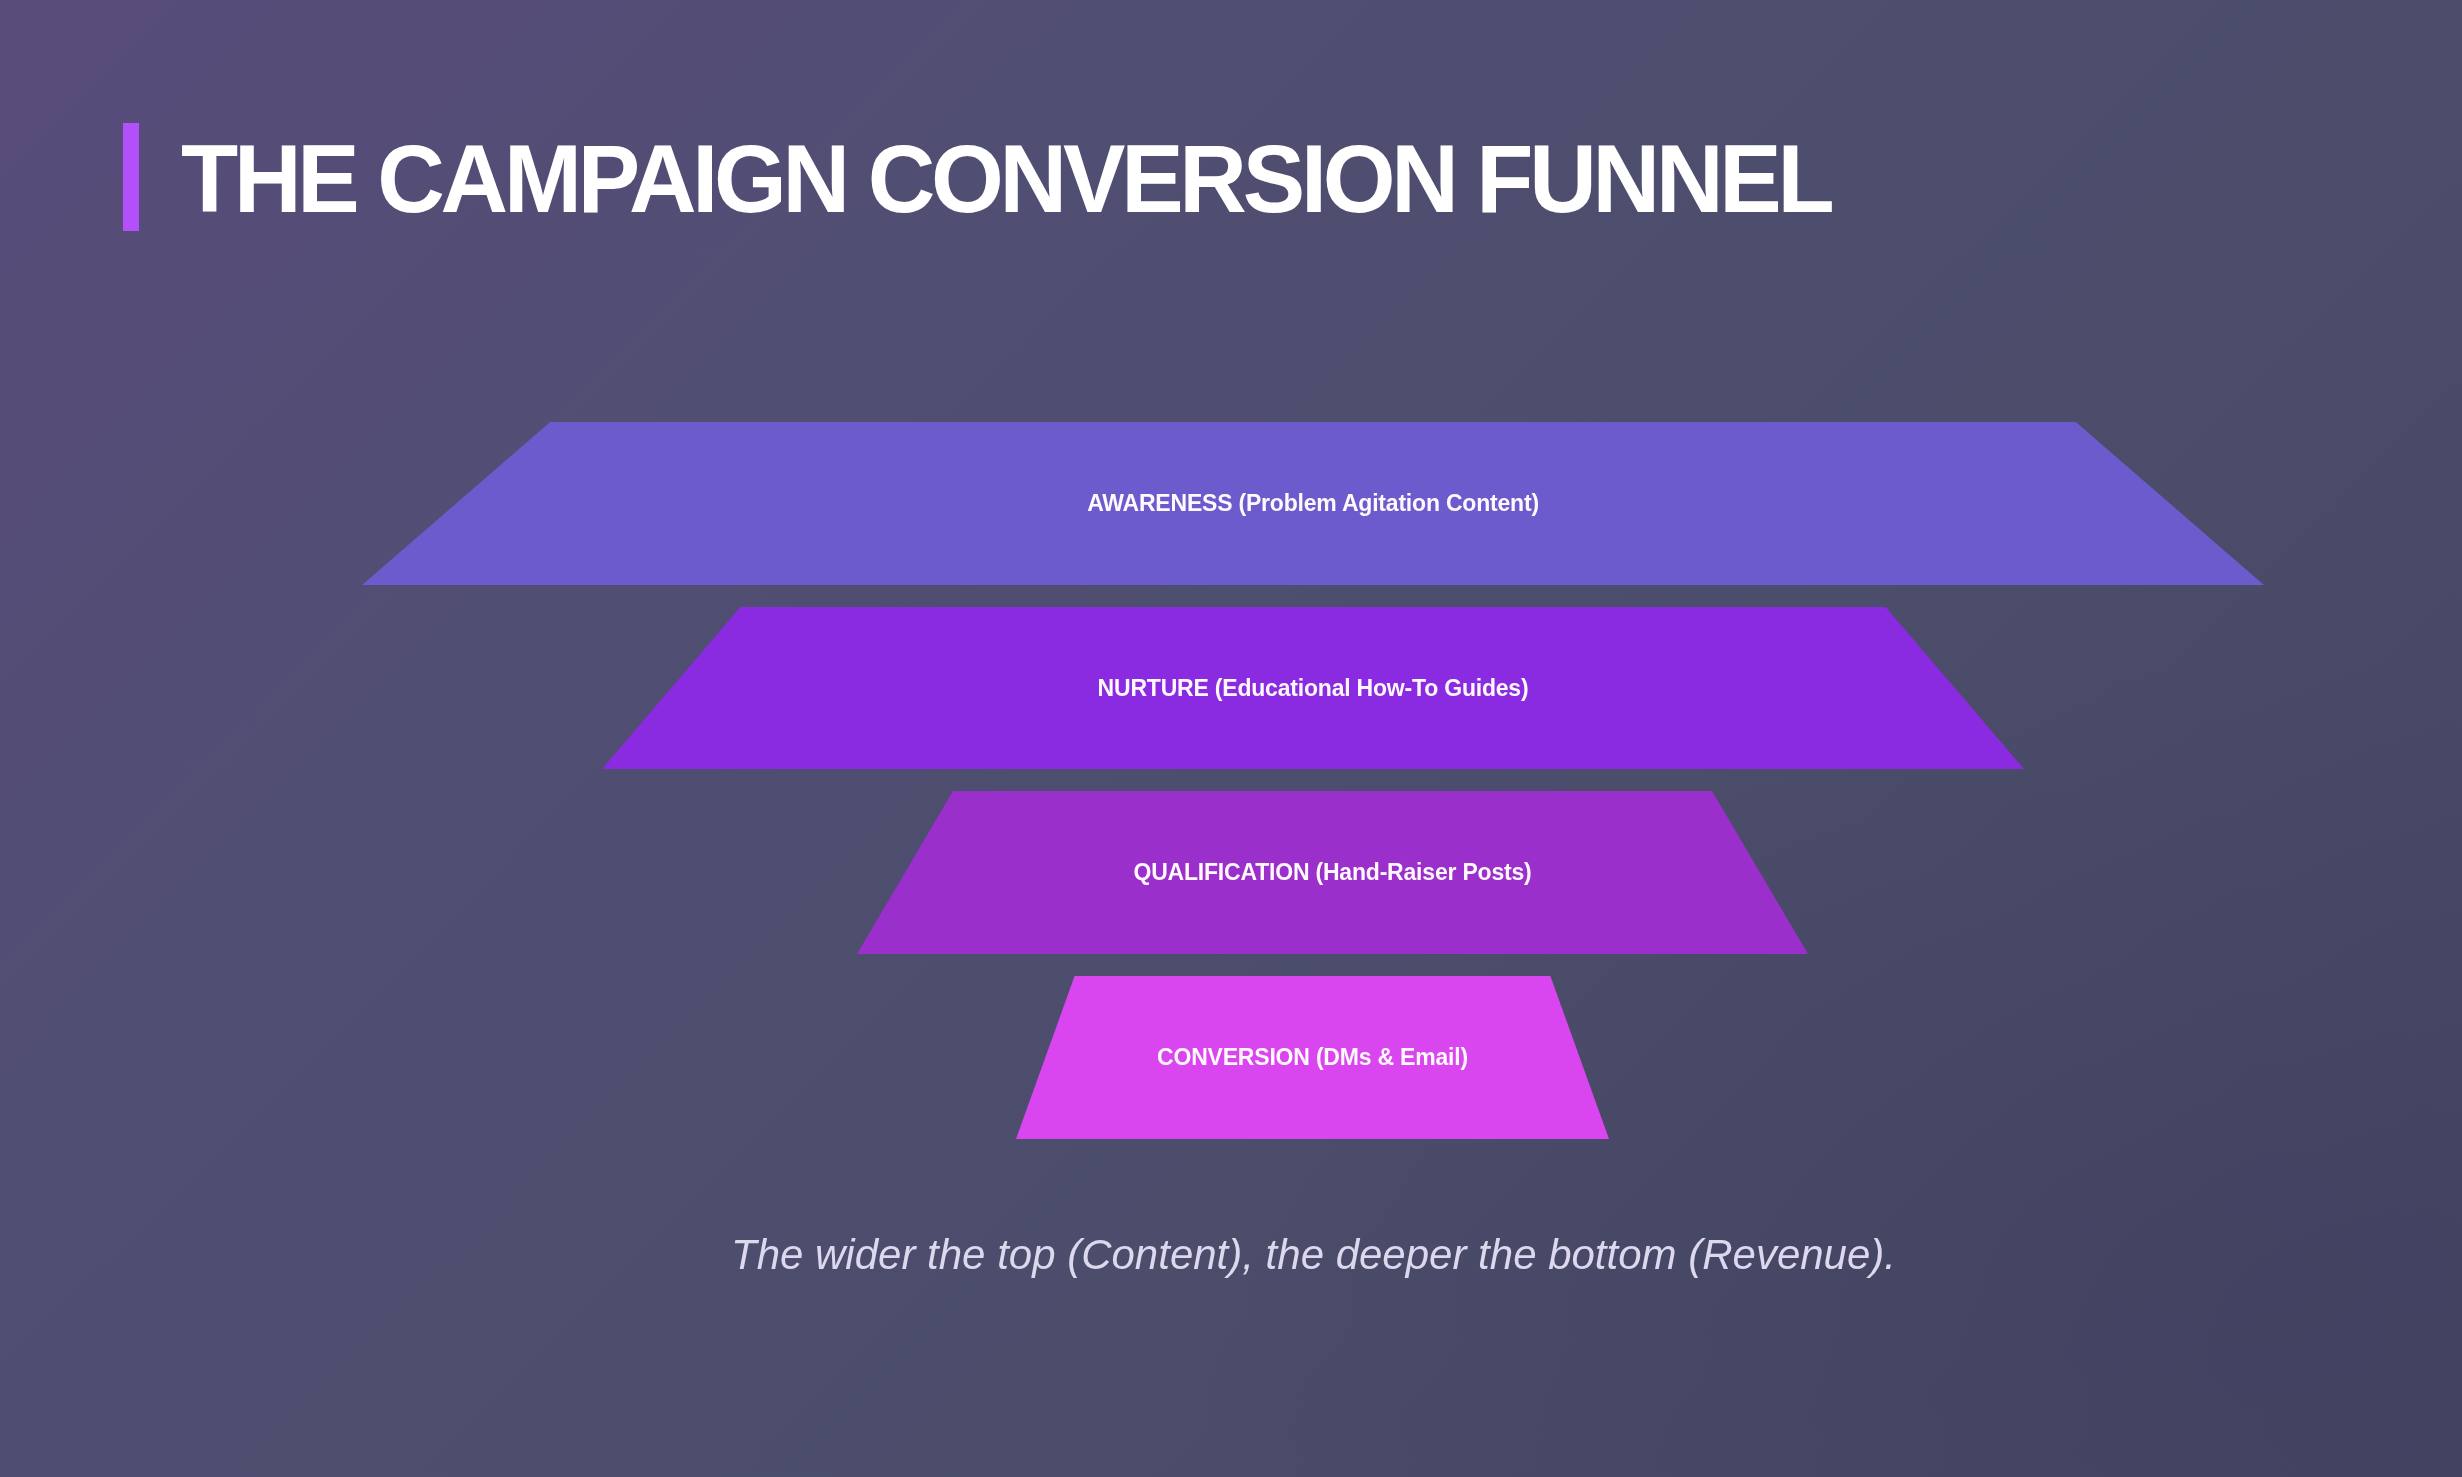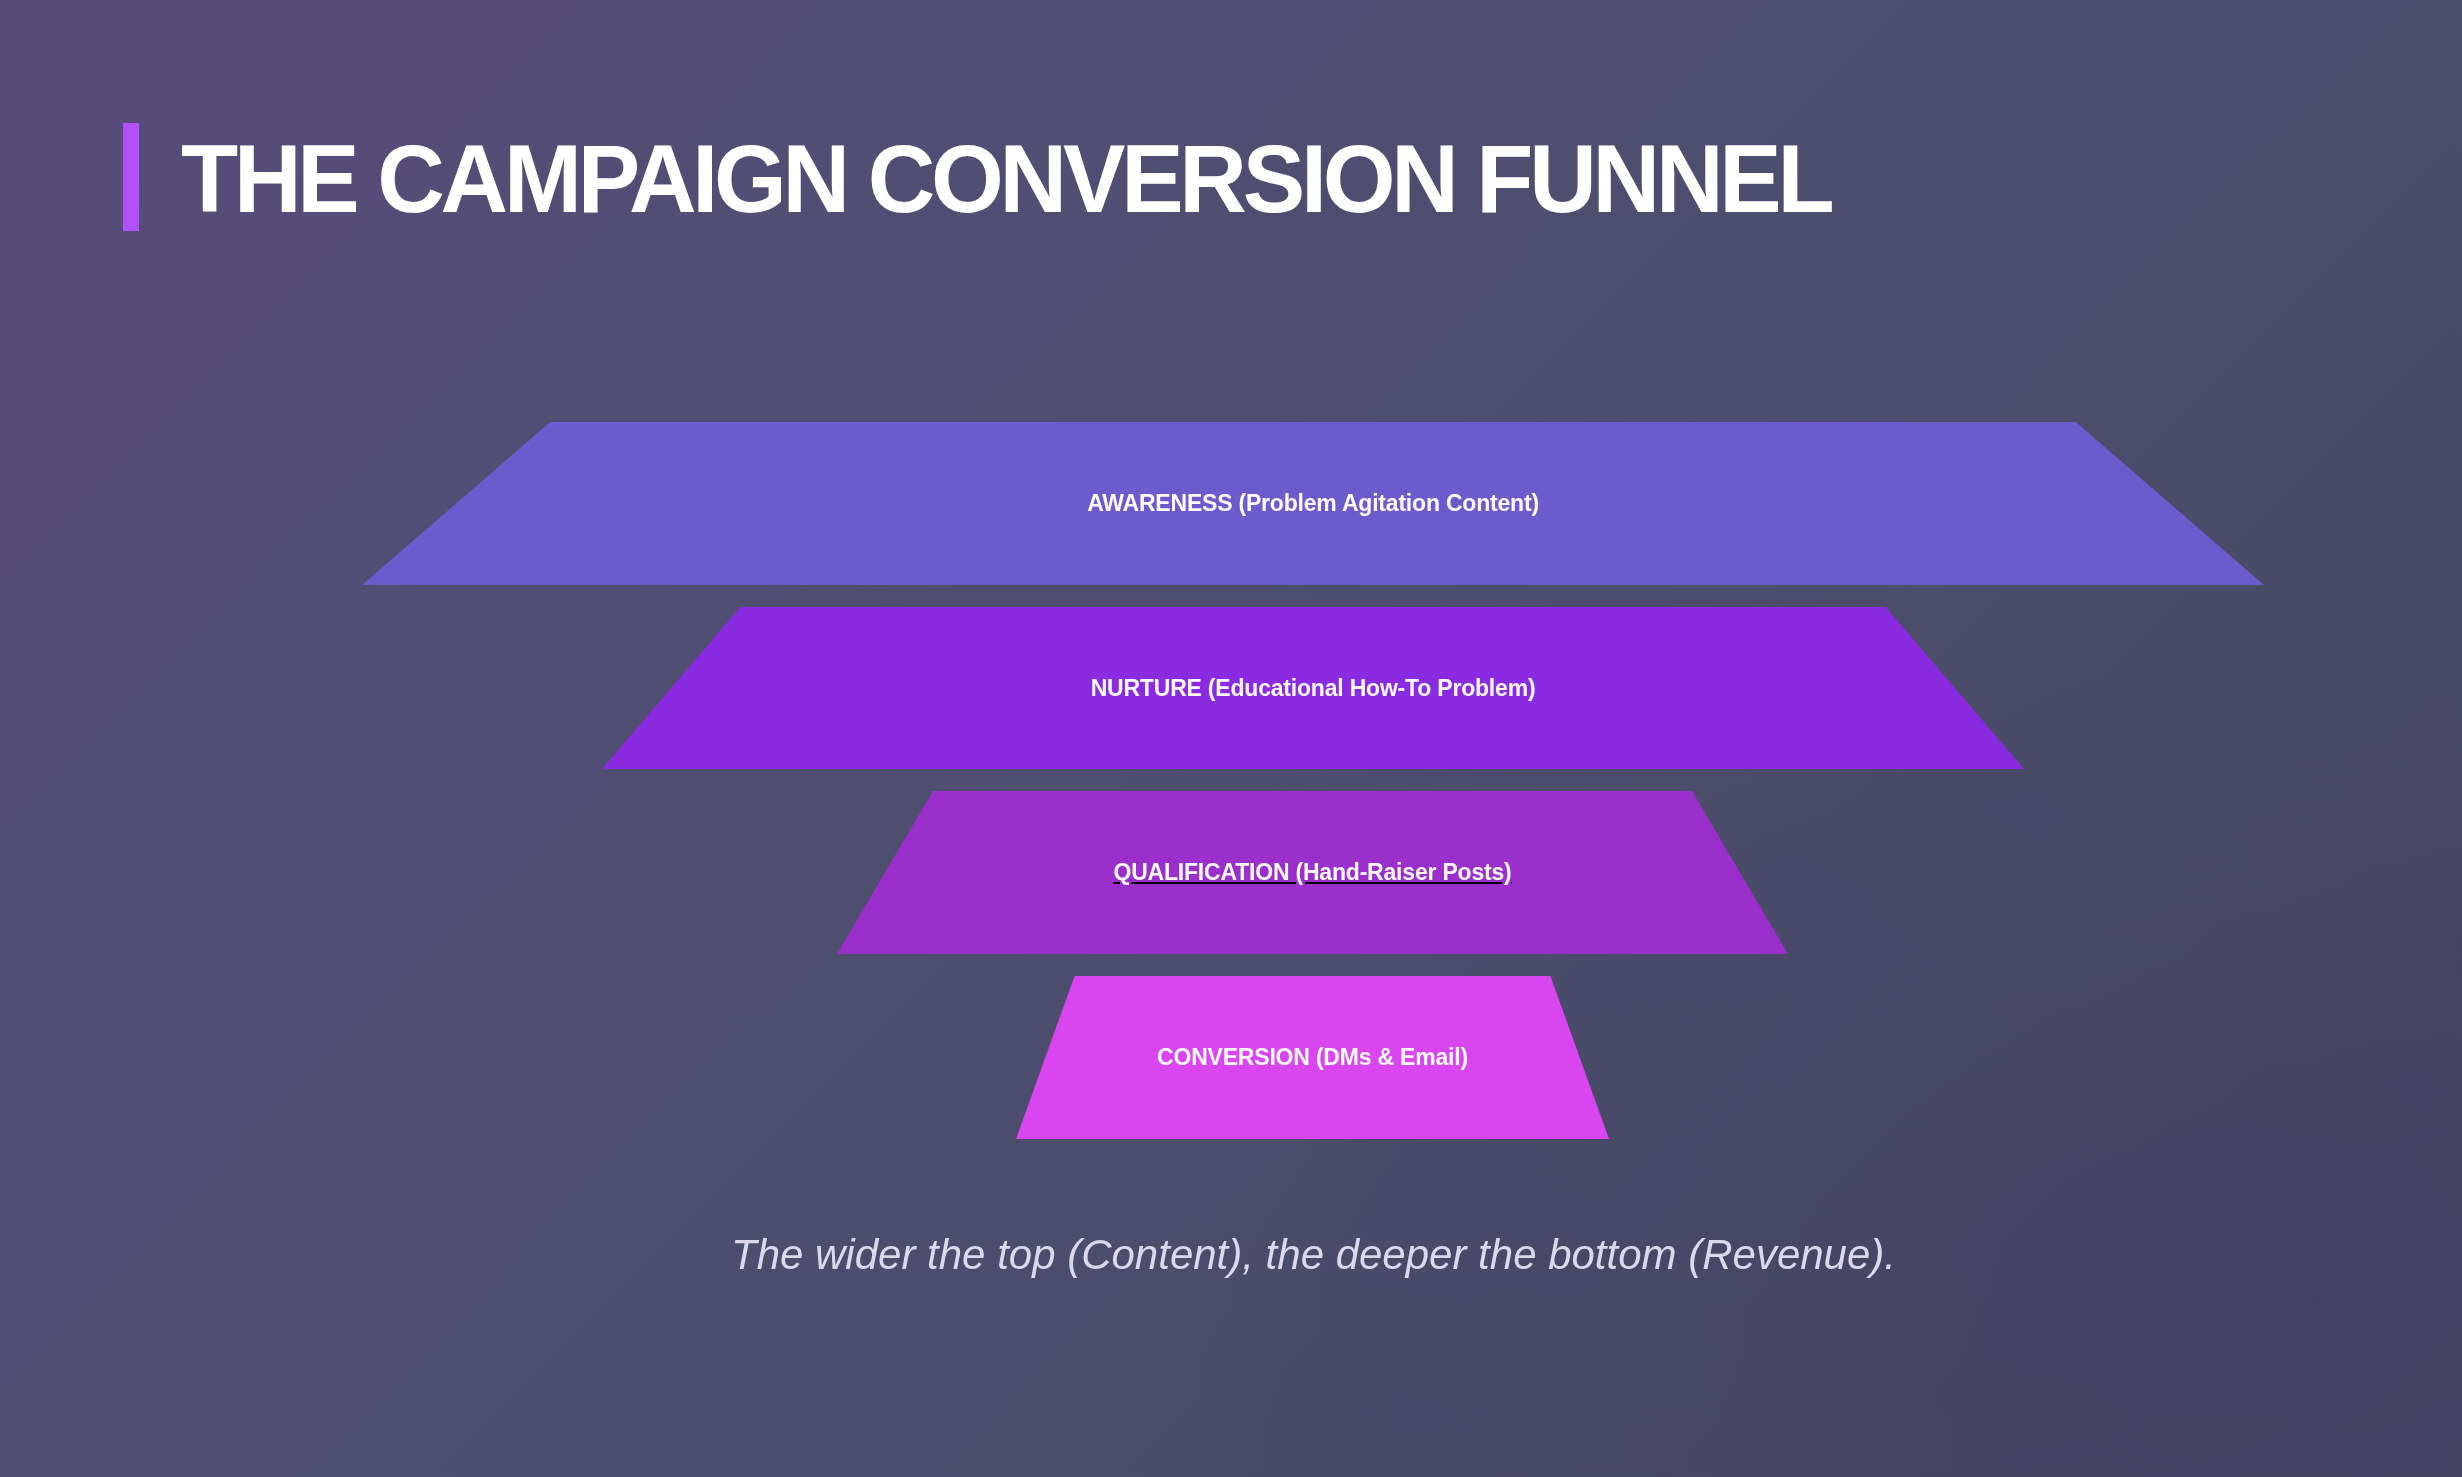--- a/index.html
+++ b/index.html
@@ -93,23 +93,23 @@
 <div class="title-wrap">
   <div class="accent-bar" style="background: rgb(180, 79, 252);"></div>
   <div class="title" style="color: rgb(255, 255, 255);">THE CAMPAIGN CONVERSION FUNNEL</div>
 </div>
 
 <div class="funnel">
   <div class="layer" style="left: 362px; top: 422px; width: 1902px; height: 163px; background: rgb(107, 91, 204); clip-path: polygon(9.891% 0%, 90.109% 0%, 100% 100%, 0% 100%);">
     <span class="layer-label">AWARENESS (Problem Agitation Content)</span>
   </div>
   <div class="layer" style="left: 602px; top: 607px; width: 1422px; height: 162px; background: rgb(138, 43, 226); clip-path: polygon(9.73% 0%, 90.27% 0%, 100% 100%, 0% 100%);">
-    <span class="layer-label">NURTURE (Educational How-To Problem)</span>
+    <span class="layer-label">NURTURE (Educational How-To Guides)</span>
   </div>
-  <div class="layer" style="left: 837px; top: 791px; width: 951px; height: 163px; background: rgb(154, 47, 204); clip-path: polygon(10.093% 0%, 89.907% 0%, 100% 100%, 0% 100%); text-decoration: underline;">
+  <div class="layer" style="left: 857px; top: 791px; width: 951px; height: 163px; background: rgb(154, 47, 204); clip-path: polygon(10.093% 0%, 89.907% 0%, 100% 100%, 0% 100%);">
     <span class="layer-label">QUALIFICATION (Hand-Raiser Posts)</span>
   </div>
   <div class="layer" style="left: 1016px; top: 976px; width: 593px; height: 163px; background: #d946ef; clip-path: polygon(9.884% 0%, 90.116% 0%, 100% 100%, 0% 100%);">
     <span class="layer-label">CONVERSION (DMs &amp; Email)</span>
   </div>
 </div>
 
 <div class="caption" style="color: rgb(220, 216, 238);">The wider the top (Content), the deeper the bottom (Revenue).</div>
 
 

